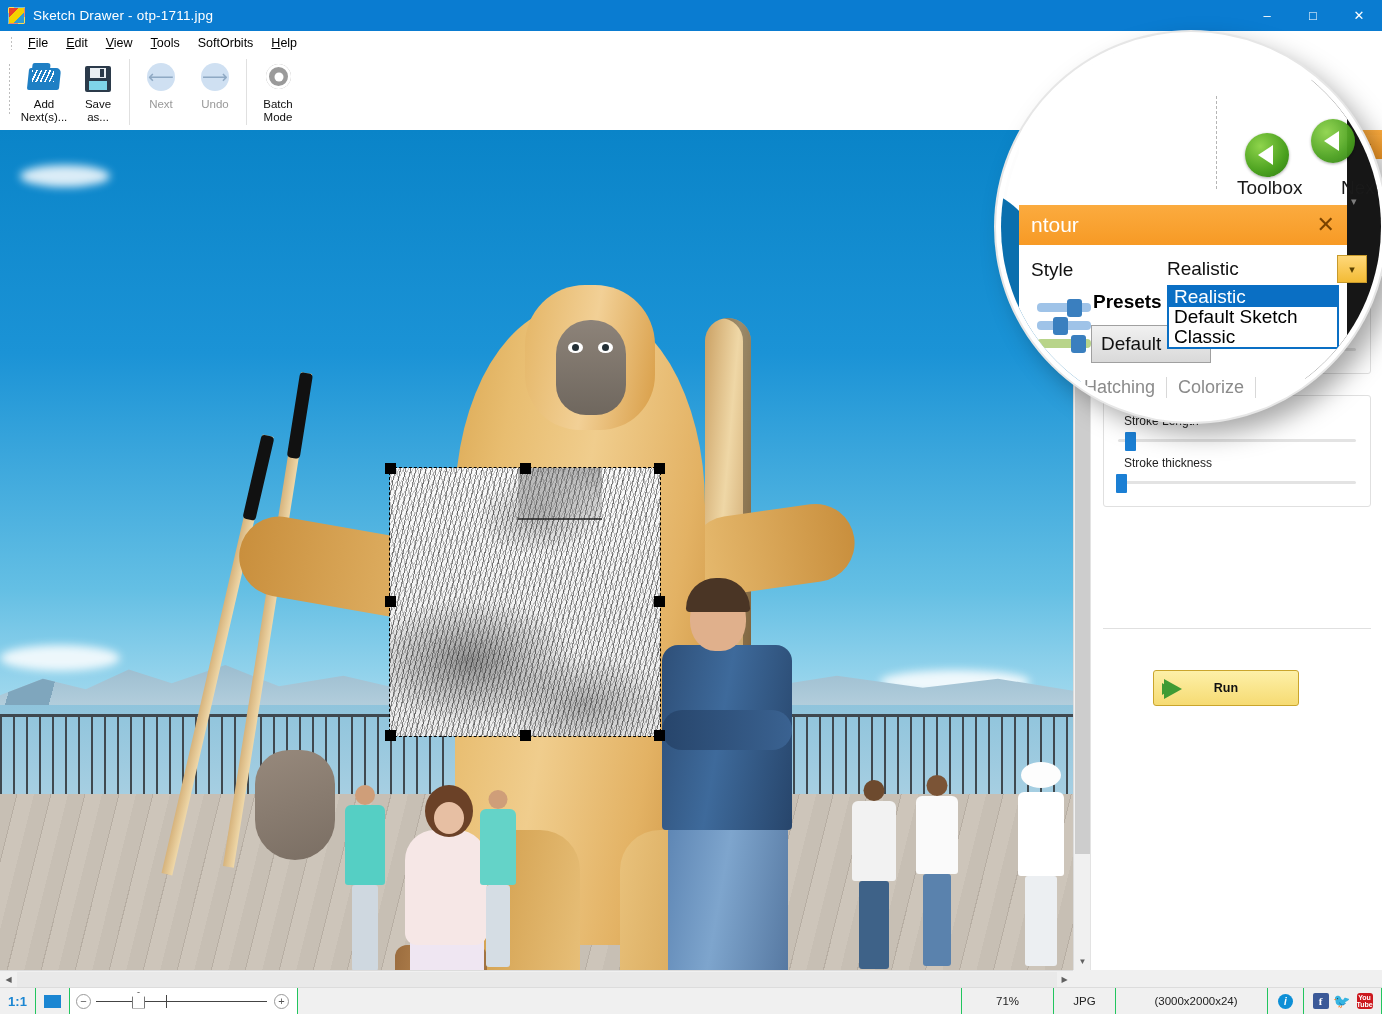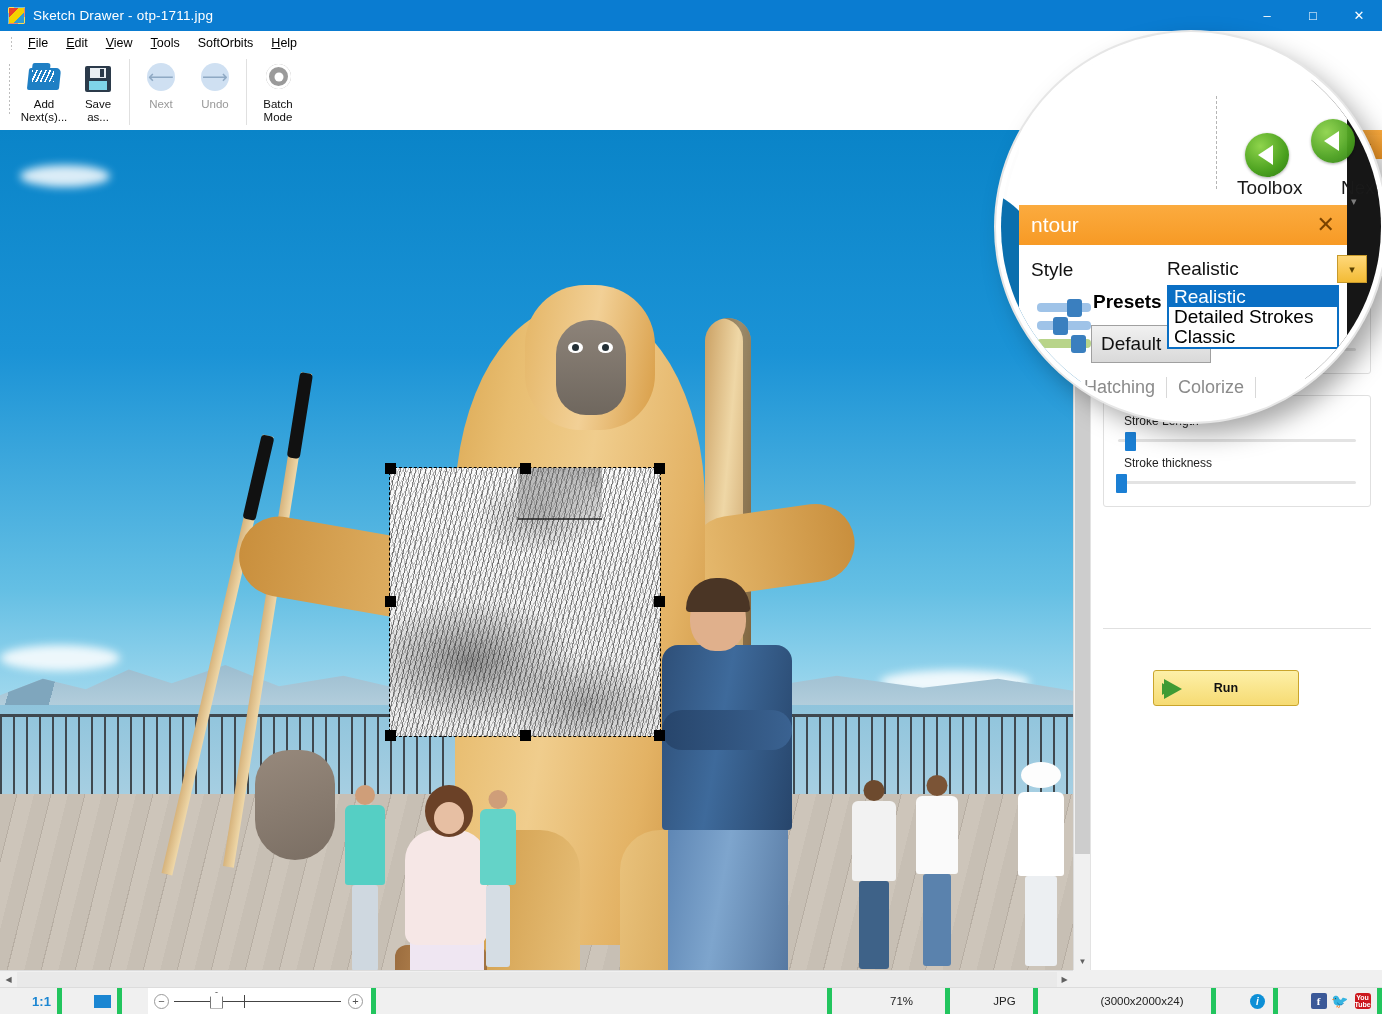--- a/index.html
+++ b/index.html
@@ -400,21 +400,21 @@
     background:linear-gradient(180deg,#fbab3f,#f79a25);
     display:flex;align-items:center;justify-content:center;color:#6b3a00;font-size:13px;
   }
 
   
   #statusbar{
     position:absolute;left:0;top:987px;width:1382px;height:27px;
     background:#f0f0f0;border-top:1px solid #dcdcdc;display:flex;align-items:center;
     font-size:11.5px;color:#222;
   }
-  #statusbar .cell{ height:27px;display:flex;align-items:center;justify-content:center;border-right:5px solid #22c55e;margin-left:26px;}
+  #statusbar .cell{ height:27px;display:flex;align-items:center;justify-content:center;border-right:1px solid #22c55e;}
   #zoom11{ width:36px;color:#1b86d2;font-weight:bold;font-size:13px; }
   #fitbtn{ width:34px; }
   #fitbtn .sq{ width:17px;height:13px;background:#1b86d2;position:relative; }
   #fitbtn .sq:before,#fitbtn .sq:after{
     content:"";position:absolute;width:4px;height:4px;border:2px solid #1b86d2;}
   #zoomslider{ width:228px;background:#fff;position:relative;justify-content:flex-start;padding-left:8px;}
   #zoomslider .line{ position:absolute;left:26px;right:30px;top:13px;height:1px;background:#444; }
   #zoomslider .minus,#zoomslider .plus{
     width:15px;height:15px;border-radius:50%;border:1px solid #9a9a9a;background:#fff;
     display:flex;align-items:center;justify-content:center;font-size:11px;color:#555;position:absolute;top:6px;}
@@ -731,21 +731,21 @@
       <div id="mag-style-row">
         <span class="mag-lab">Style</span>
       </div>
       <div id="mag-combo">
         <span>Realistic</span>
         <span class="arrow">▾</span>
       </div>
 
       <div id="mag-dropdown">
         <div class="opt sel">Realistic</div>
-        <div class="opt">Detailed Strokes</div>
+        <div class="opt">Default Sketch</div>
         <div class="opt">Classic</div>
       </div>
 
       <div id="mag-sliders-icon">
         <div class="tr" style="top:4px;"></div>
           <div class="kn" style="left:30px;top:0;background:#3a7fbf;"></div>
         <div class="tr" style="top:22px;"></div>
           <div class="kn" style="left:16px;top:18px;background:#3a7fbf;"></div>
         <div class="tr" style="top:40px;background:#b8d48a;"></div>
           <div class="kn" style="left:34px;top:36px;background:#3a7fbf;"></div>

